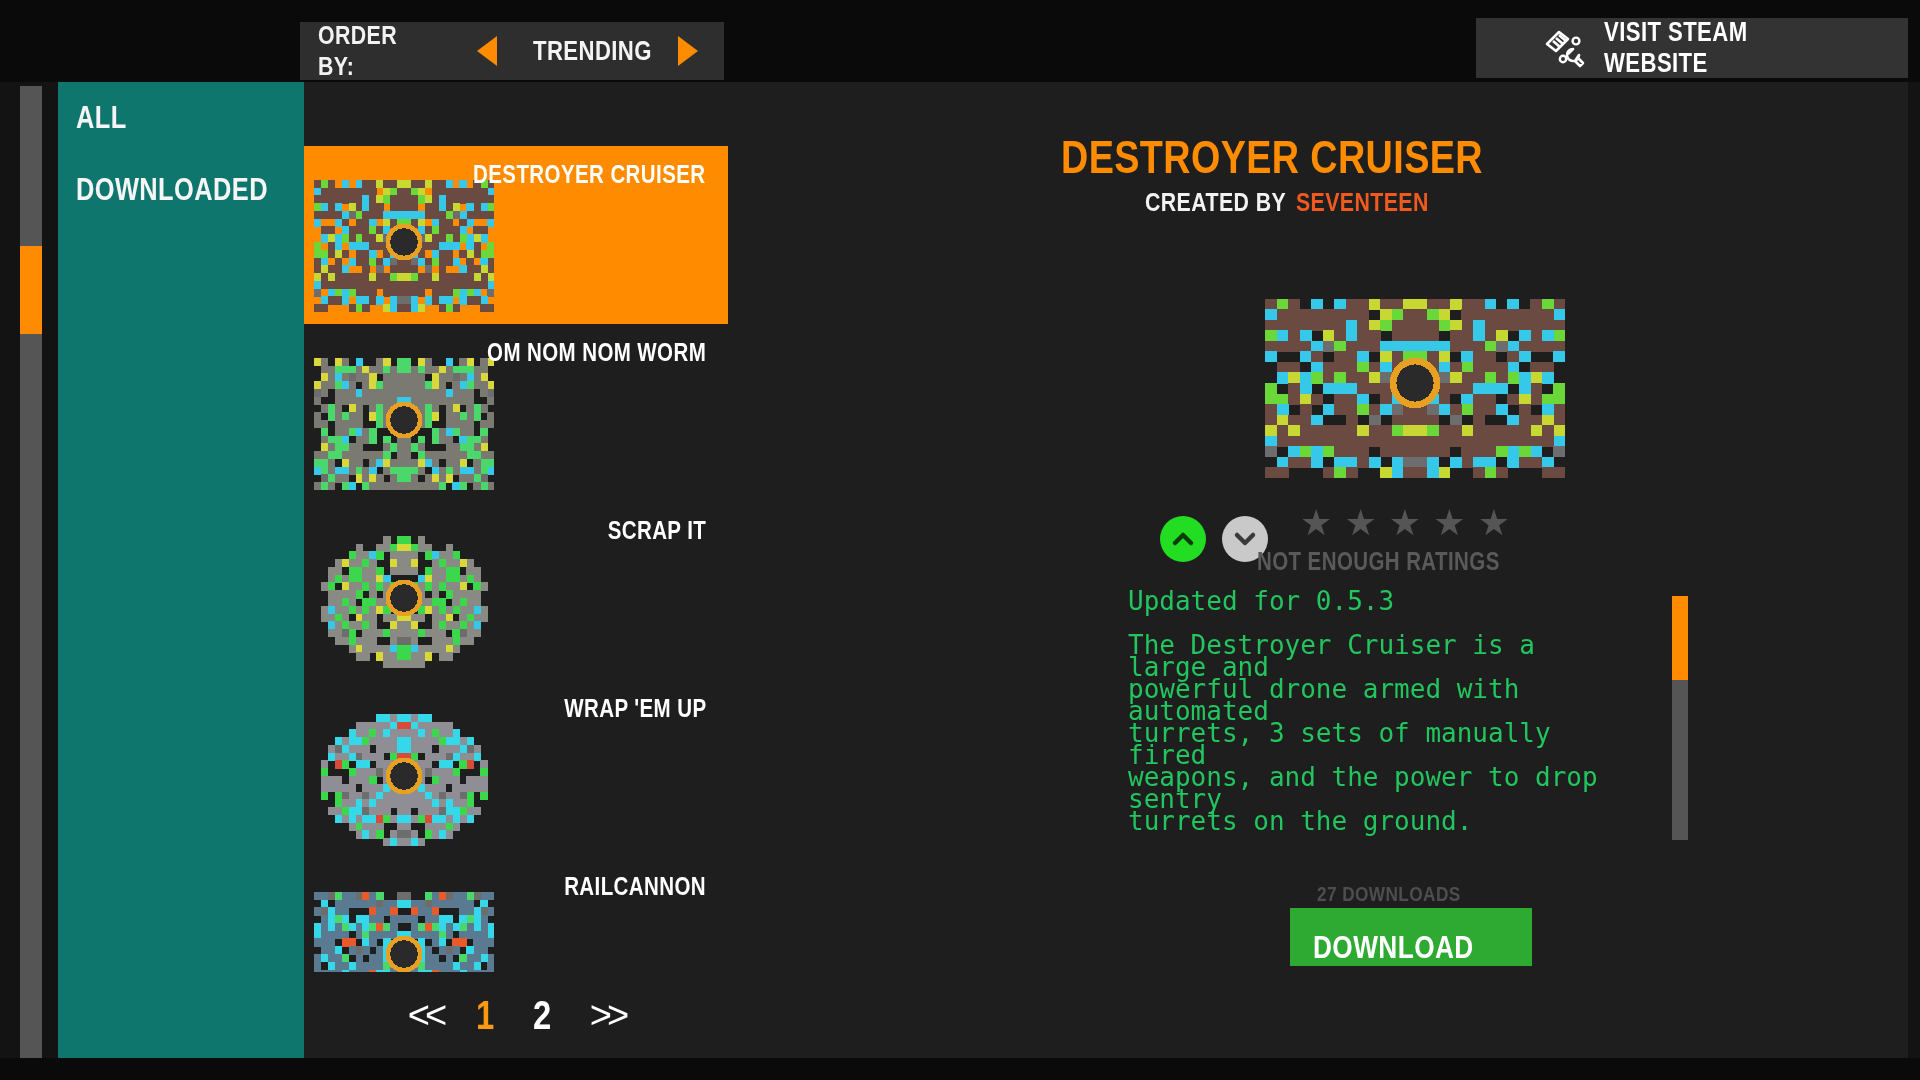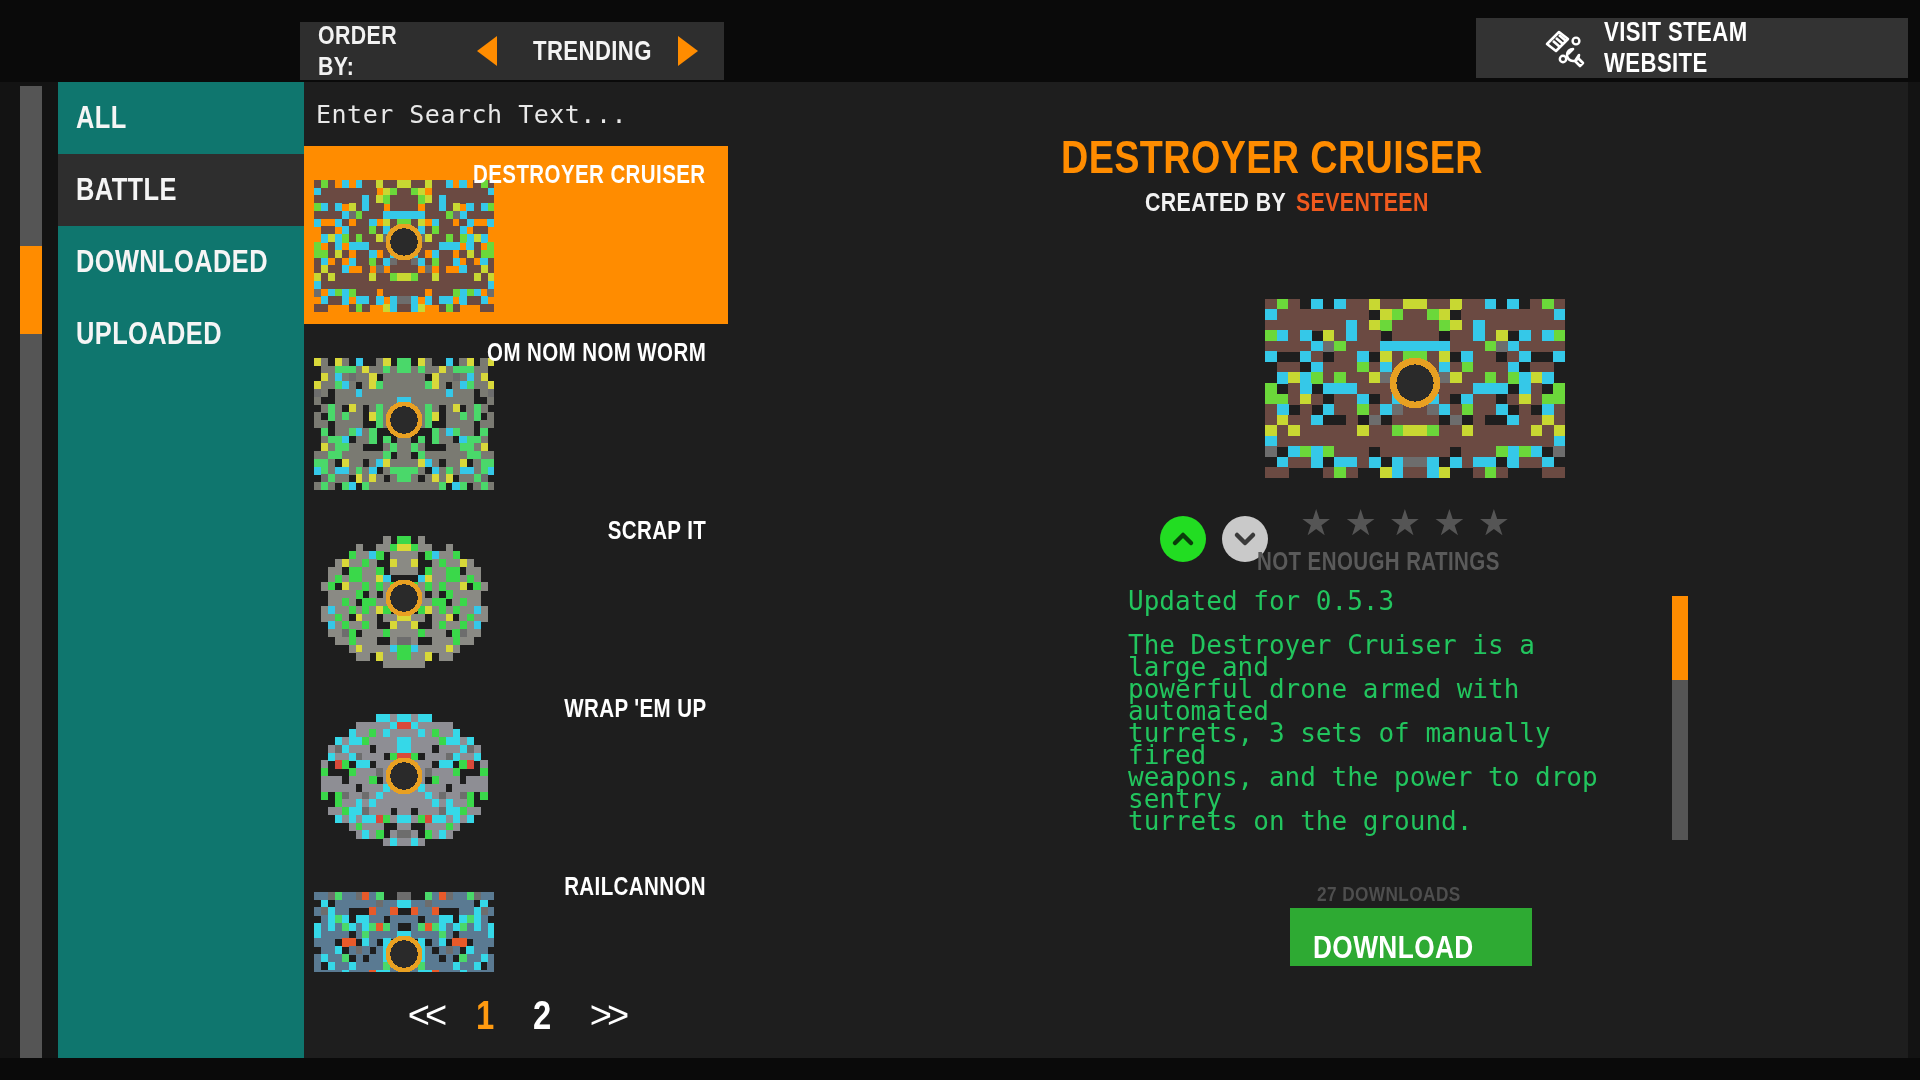--- a/index.html
+++ b/index.html
@@ -134,35 +134,26 @@
   <div id="content"></div>
 
   <div id="leftScroll">
     <div id="leftScrollThumb"></div>
   </div>
 
   <div id="sidebar">
       <div class="navitem">
         <span class="hd">ALL</span>
       </div>
-      <div class="navitem active">
-        <span class="hd">BATTLE</span>
-      </div>
       <div class="navitem">
         <span class="hd">DOWNLOADED</span>
       </div>
-      <div class="navitem">
-        <span class="hd">UPLOADED</span>
-      </div>
     </div>
 
   <div id="listcol">
-    <div id="search">
-      <span class="ph mono">Enter Search Text...</span>
-    </div>
     <div id="listbox">
         <div class="card sel">
           <div class="thumb"><svg width="180" height="140" viewBox="0 0 180 140" shape-rendering="crispEdges">
               <rect x="0.00" y="7.78" width="7.42" height="8.28" fill="#6b4a42"></rect>
               <rect x="173.08" y="7.78" width="7.42" height="8.28" fill="#6b4a42"></rect>
               <rect x="6.92" y="7.78" width="7.42" height="8.28" fill="#6bd83a"></rect>
               <rect x="166.15" y="7.78" width="7.42" height="8.28" fill="#6bd83a"></rect>
               <rect x="13.85" y="7.78" width="7.42" height="8.28" fill="#6b4a42"></rect>
               <rect x="159.23" y="7.78" width="7.42" height="8.28" fill="#6b4a42"></rect>
               <rect x="27.69" y="7.78" width="7.42" height="8.28" fill="#35c8e8"></rect>

